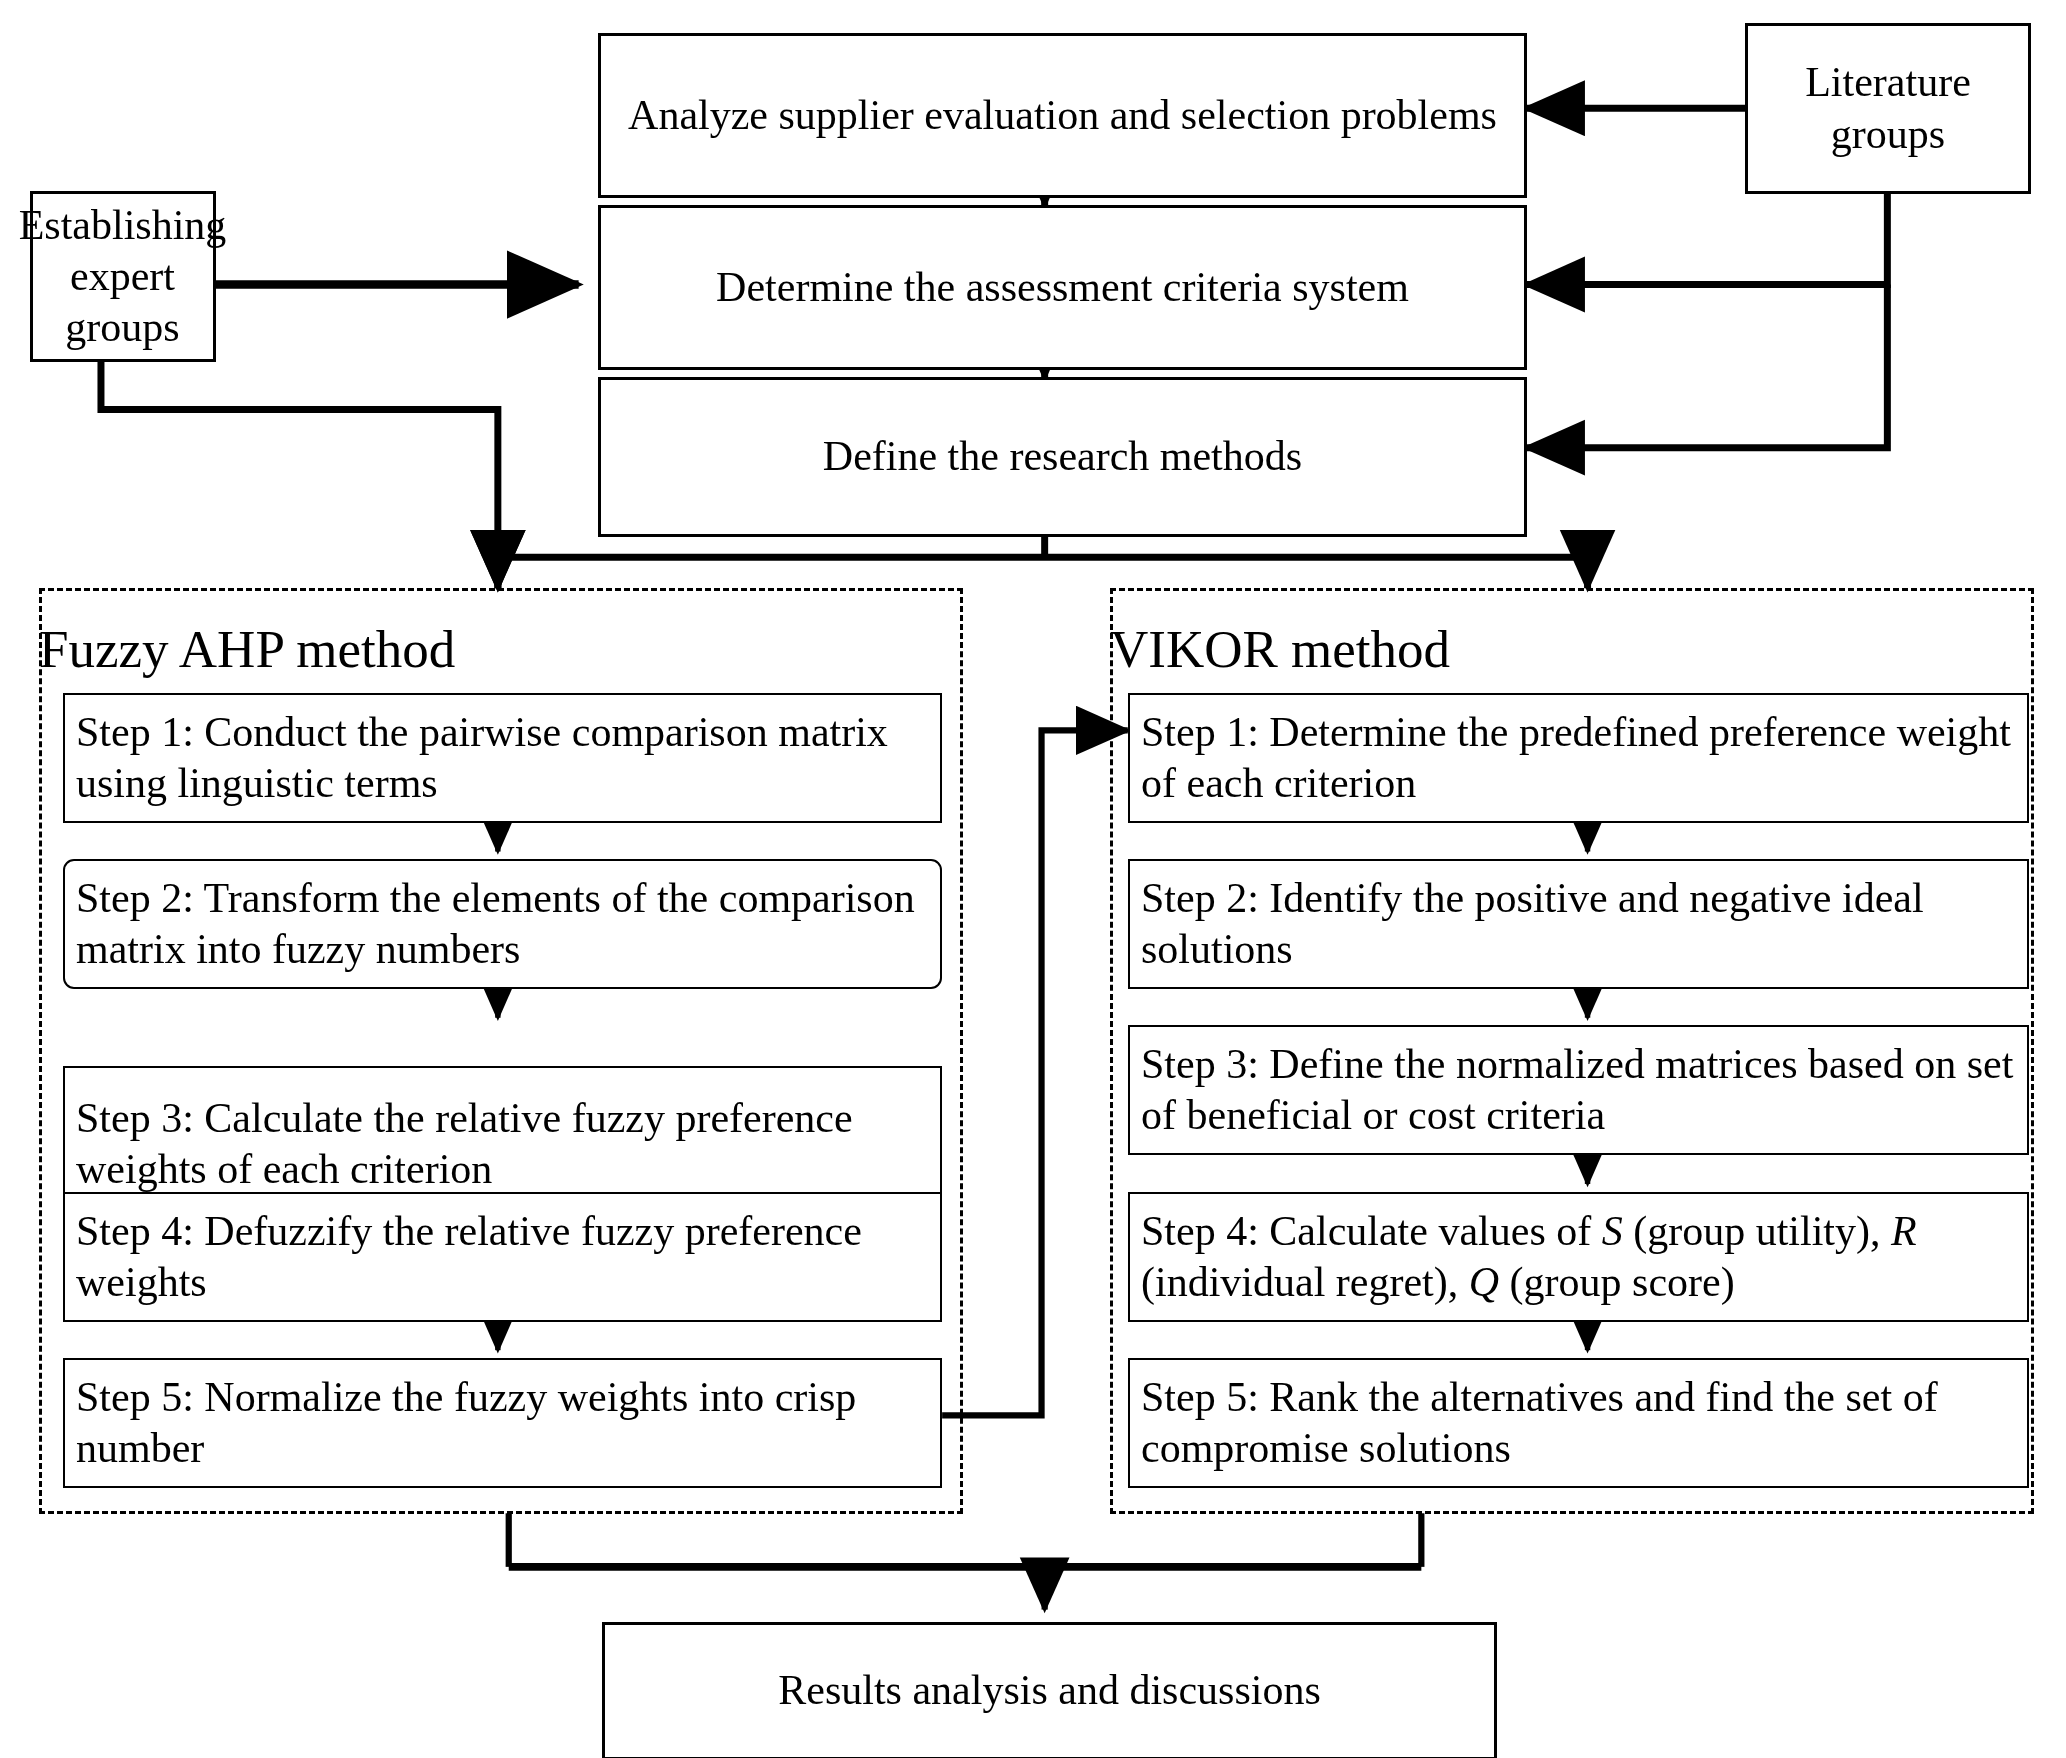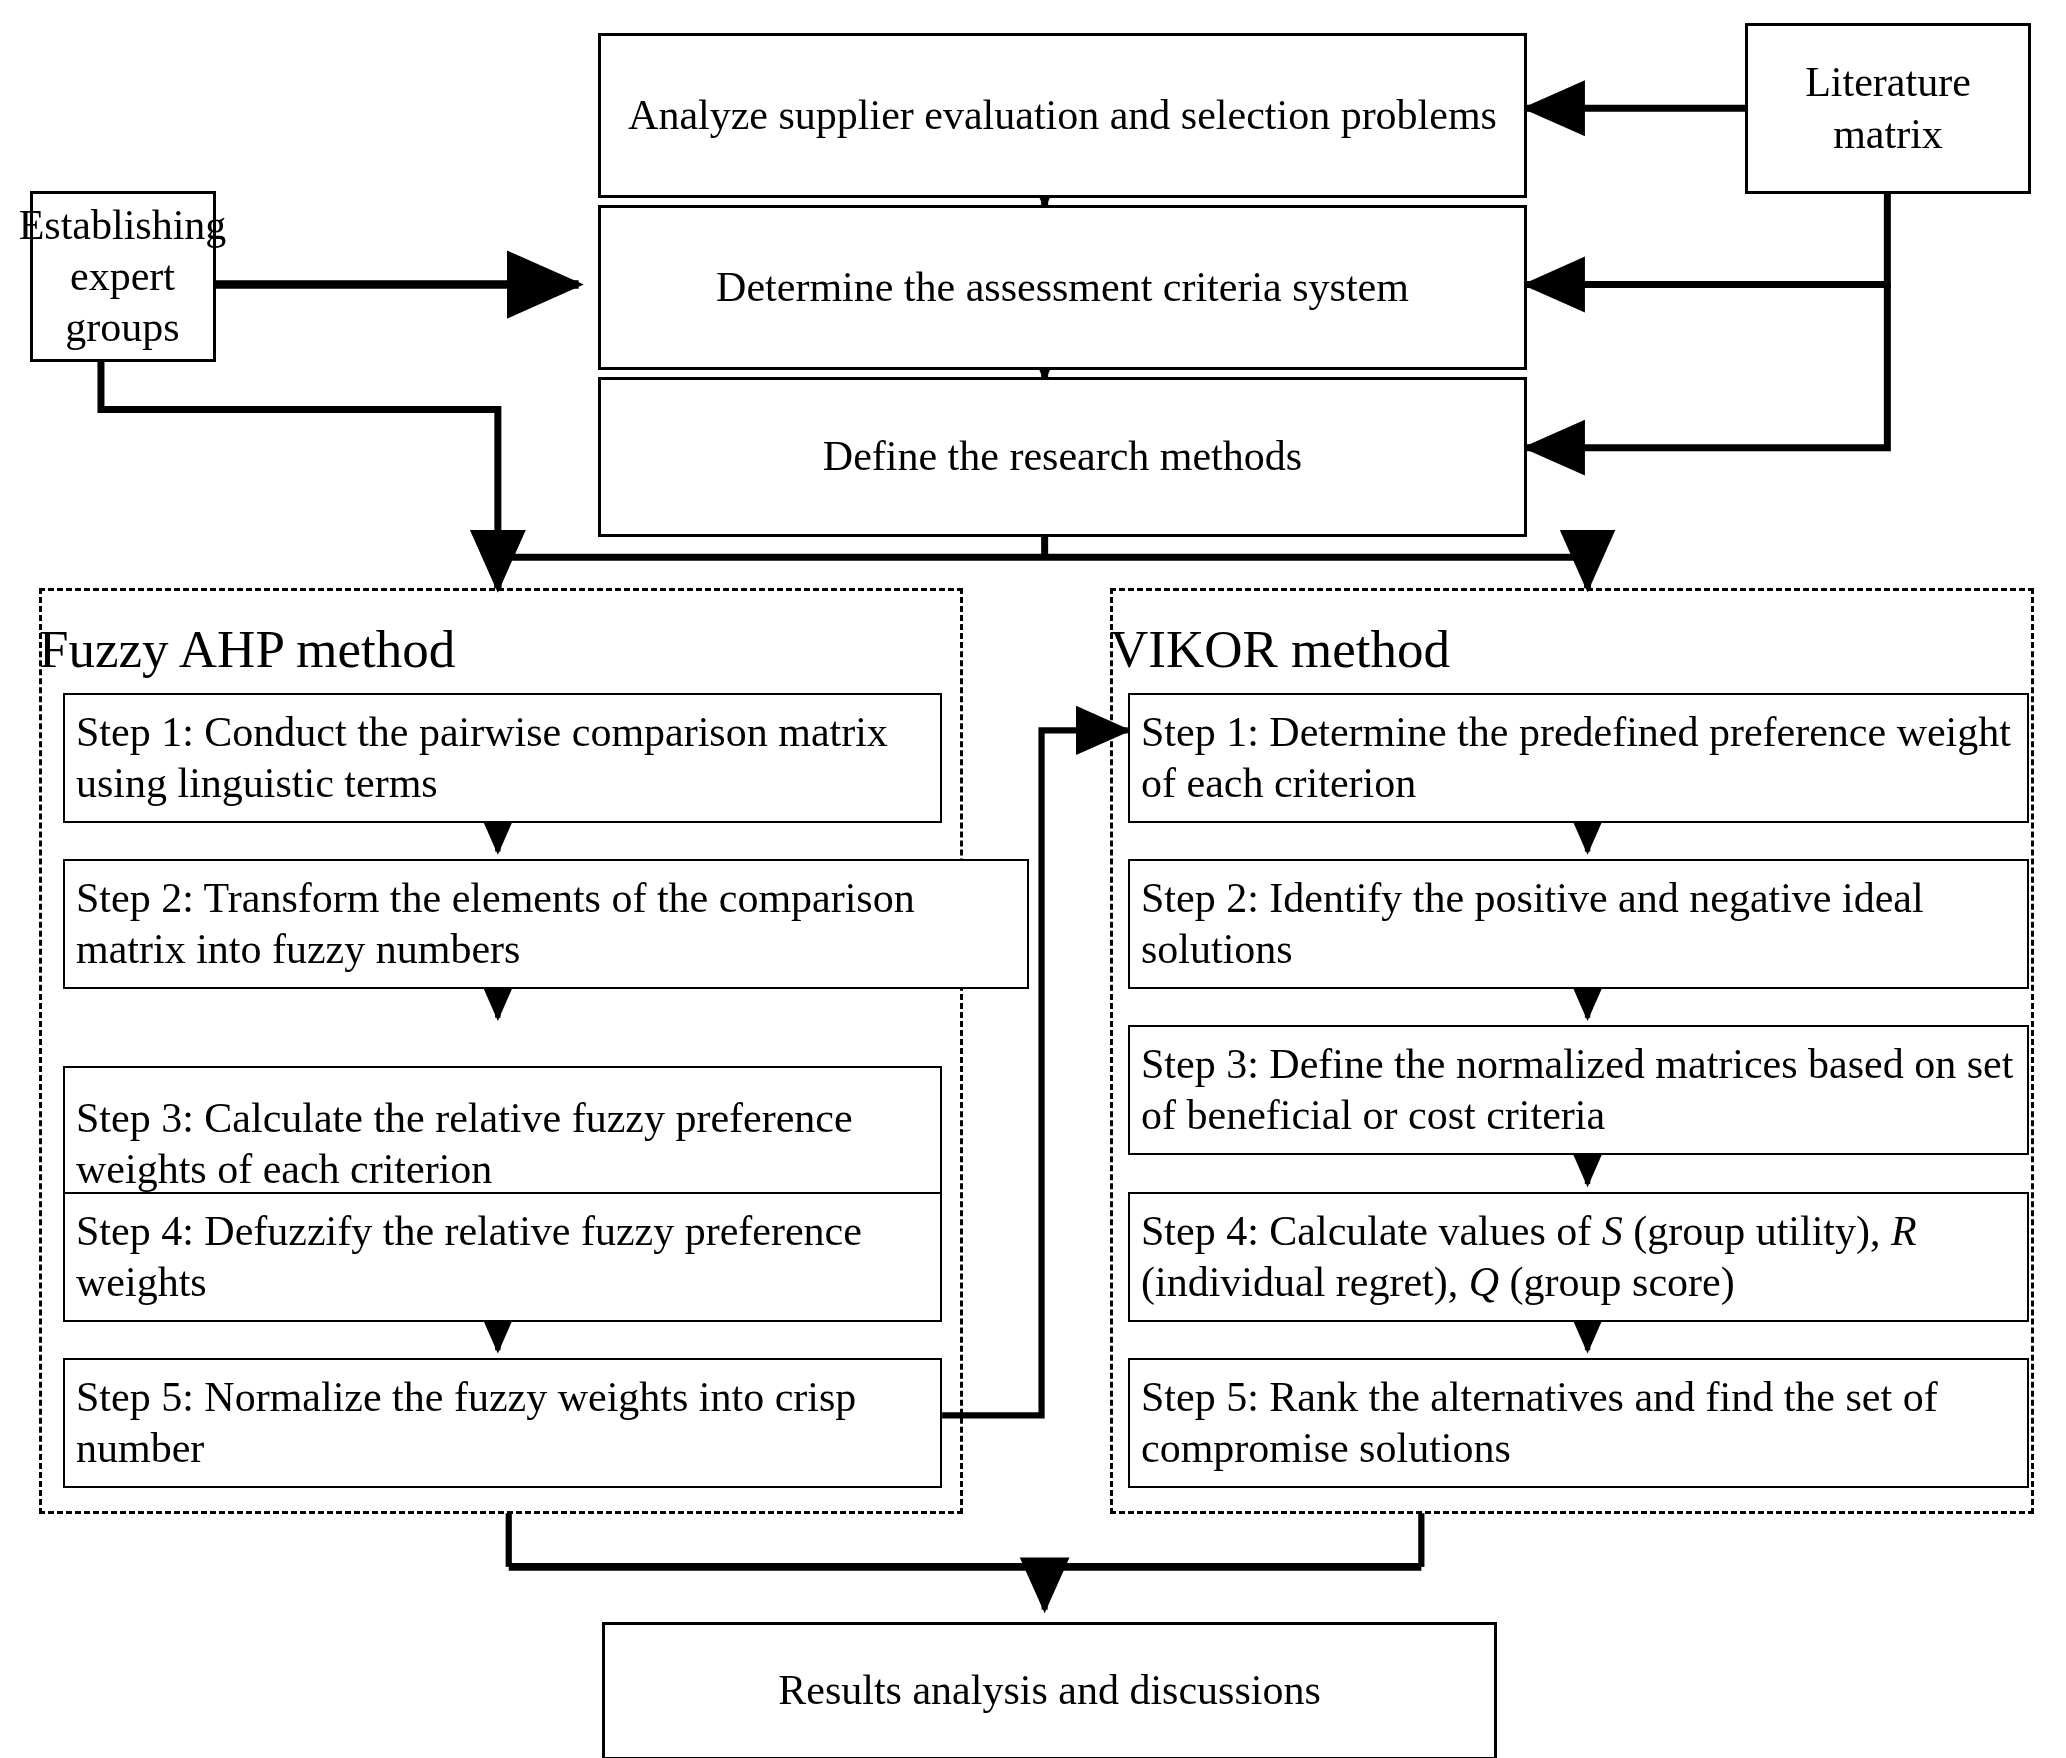--- a/index.html
+++ b/index.html
@@ -132,21 +132,21 @@
       <path d="M655,2017 L1830,2017" stroke="#000" stroke-width="10" fill="none"></path>
       <path d="M1345,2017 L1345,2072" stroke="#000" stroke-width="8" fill="none" marker-end="url(#ah)"></path>
     </g>
   </svg>
 
   <div class="box" style="left:598px;top:33px;width:929px;height:165px;align-items:center;">
     <span>Analyze supplier evaluation and selection problems</span>
   </div>
 
   <div class="box" style="left:1745px;top:23px;width:286px;height:171px;">
-    <span>Literature matrix</span>
+    <span>Literature groups</span>
   </div>
 
   <div class="box" style="left:29.5px;top:191px;width:186px;height:171px;">
     <span>Establishing expert groups</span>
   </div>
 
   <div class="box" style="left:598px;top:205px;width:929px;height:165px;">
     <span>Determine the assessment criteria system</span>
   </div>
 
@@ -156,21 +156,21 @@
 
   <div class="panel" style="left:39px;top:588px;width:924px;height:926px;"></div>
 
   <div class="panel-title" style="left:39px;top:619px;width:924px;">
     <span>Fuzzy AHP method</span>
   </div>
 
   <div class="box thin left-text" style="left:63px;top:693px;width:879px;height:130px;">
     <span>Step 1: Conduct the pairwise comparison matrix using linguistic terms</span>
   </div>
-  <div class="box thin left-text" style="left:63px;top:859px;width:966px;height:130px;">
+  <div class="box thin left-text" style="left:63px;top:859px;width:879px;height:130px;border-radius:11px;">
     <span>Step 2: Transform the elements of the comparison matrix into fuzzy numbers</span>
   </div>
   <div class="box thin left-text" style="left:63px;top:1025px;width:879px;height:156px;margin-top:41px;">
     <span>Step 3: Calculate the relative fuzzy preference weights of each criterion</span>
   </div>
   <div class="box thin left-text" style="left:63px;top:1192px;width:879px;height:130px;">
     <span>Step 4: Defuzzify the relative fuzzy preference weights</span>
   </div>
   <div class="box thin left-text" style="left:63px;top:1358px;width:879px;height:130px;">
     <span>Step 5: Normalize the fuzzy weights into crisp number</span>

